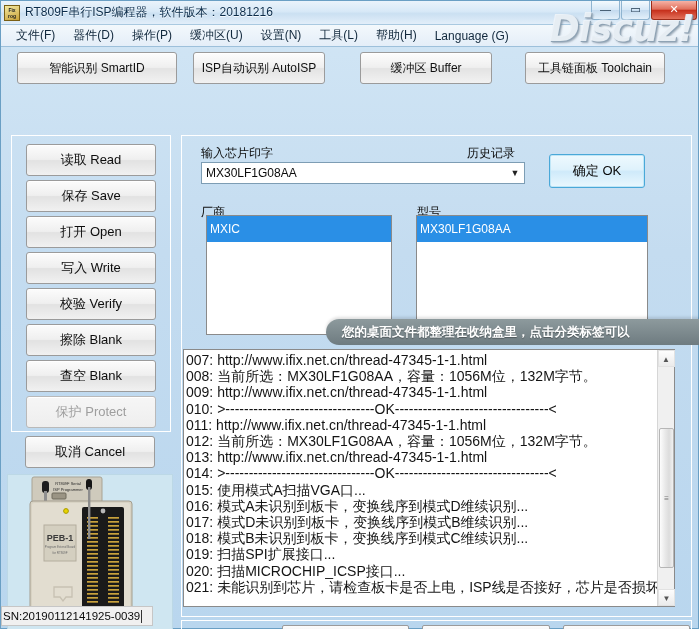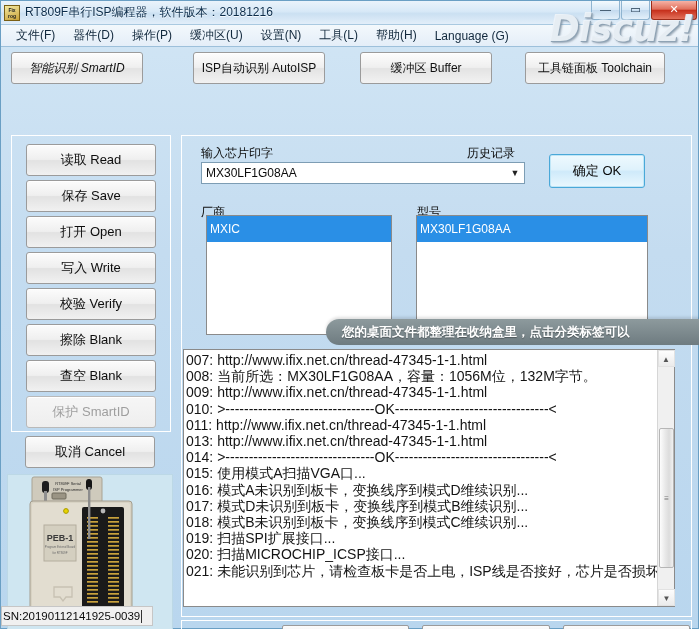--- a/index.html
+++ b/index.html
@@ -85,21 +85,21 @@
   #content { flex: 1; position: relative; }
   .tb-btn {
     height: 32px;
     background: linear-gradient(180deg,#fdfdfd 0%,#efefef 48%,#e3e3e3 52%,#f2f2f2 100%);
     border: 1px solid #9b9b9b;
     border-radius: 3px;
     font-size: 12px; color: #101010;
     display: flex; align-items: center; justify-content: center;
     box-shadow: inset 0 1px 0 #fff;
   }
-  #tb1 { position:absolute; left:10px;  top:5px; width:132px;font-style:italic; }
+  #tb1 { position:absolute; left:16px;  top:5px; width:160px; }
   #tb2 { position:absolute; left:192px; top:5px; width:132px; }
   #tb3 { position:absolute; left:359px; top:5px; width:132px; }
   #tb4 { position:absolute; left:524px; top:5px; width:140px; }
 
   
   #leftbox {
     position: absolute; left: 10px; top: 88px; width: 160px; height: 297px;
     border: 1px solid #ffffff;
     background: transparent;
   }
@@ -287,21 +287,21 @@
     <div class="tb-btn" id="tb4">工具链面板 Toolchain</div>
 
     <div id="leftbox">
       <div class="side-btn" style="top:44px">保存 Save</div>
       <div class="side-btn" style="top:8px">读取 Read</div>
       <div class="side-btn" style="top:80px">打开 Open</div>
       <div class="side-btn" style="top:116px">写入 Write</div>
       <div class="side-btn" style="top:152px">校验 Verify</div>
       <div class="side-btn" style="top:188px">擦除 Blank</div>
       <div class="side-btn" style="top:224px">查空 Blank</div>
-      <div class="side-btn disabled" style="top:260px">保护 SmartID</div>
+      <div class="side-btn disabled" style="top:260px">保护 Protect</div>
     </div>
     <div id="cancel-btn">取消 Cancel</div>
 
     <div id="device-photo">
       <svg width="166" height="160" viewBox="0 0 166 160">
         <rect x="0" y="0" width="166" height="160" fill="#cfe6f1"></rect>
 
         <rect x="24" y="2" width="70" height="26" rx="2" fill="#cfcabc" stroke="#a9a394"></rect>
         <text x="60" y="10" font-size="4" fill="#2b2b2b" font-family="Liberation Sans, sans-serif" text-anchor="middle">RT809F Serial</text>
         <text x="60" y="16" font-size="4" fill="#2b2b2b" font-family="Liberation Sans, sans-serif" text-anchor="middle">ISP Programmer</text>
@@ -399,20 +399,21 @@
       <div class="list-row selected">MX30LF1G08AA</div>
     </div>
 
     <div id="logbox">
       <div id="loglines">
         <div class="log-line"><span class="log-num">007:</span> <span>http://www.ifix.net.cn/thread-47345-1-1.html</span></div>
         <div class="log-line"><span class="log-num">008:</span> <span>当前所选：MX30LF1G08AA，容量：1056M位，132M字节。</span></div>
         <div class="log-line"><span class="log-num">009:</span> <span>http://www.ifix.net.cn/thread-47345-1-1.html</span></div>
         <div class="log-line"><span class="log-num">010:</span> <span>&gt;--------------------------------OK---------------------------------&lt;</span></div>
         <div class="log-line"><span class="log-num">011:</span> <span>http://www.ifix.net.cn/thread-47345-1-1.html</span></div>
+        <div class="log-line"><span class="log-num">012:</span> <span>当前所选：MX30LF1G08AA，容量：1056M位，132M字节。</span></div>
         <div class="log-line"><span class="log-num">013:</span> <span>http://www.ifix.net.cn/thread-47345-1-1.html</span></div>
         <div class="log-line"><span class="log-num">014:</span> <span>&gt;--------------------------------OK---------------------------------&lt;</span></div>
         <div class="log-line"><span class="log-num">015:</span> <span>使用模式A扫描VGA口...</span></div>
         <div class="log-line"><span class="log-num">016:</span> <span>模式A未识别到板卡，变换线序到模式D维续识别...</span></div>
         <div class="log-line"><span class="log-num">017:</span> <span>模式D未识别到板卡，变换线序到模式B维续识别...</span></div>
         <div class="log-line"><span class="log-num">018:</span> <span>模式B未识别到板卡，变换线序到模式C维续识别...</span></div>
         <div class="log-line"><span class="log-num">019:</span> <span>扫描SPI扩展接口...</span></div>
         <div class="log-line"><span class="log-num">020:</span> <span>扫描MICROCHIP_ICSP接口...</span></div>
         <div class="log-line"><span class="log-num">021:</span> <span>未能识别到芯片，请检查板卡是否上电，ISP线是否接好，芯片是否损坏。</span></div>
       </div>

